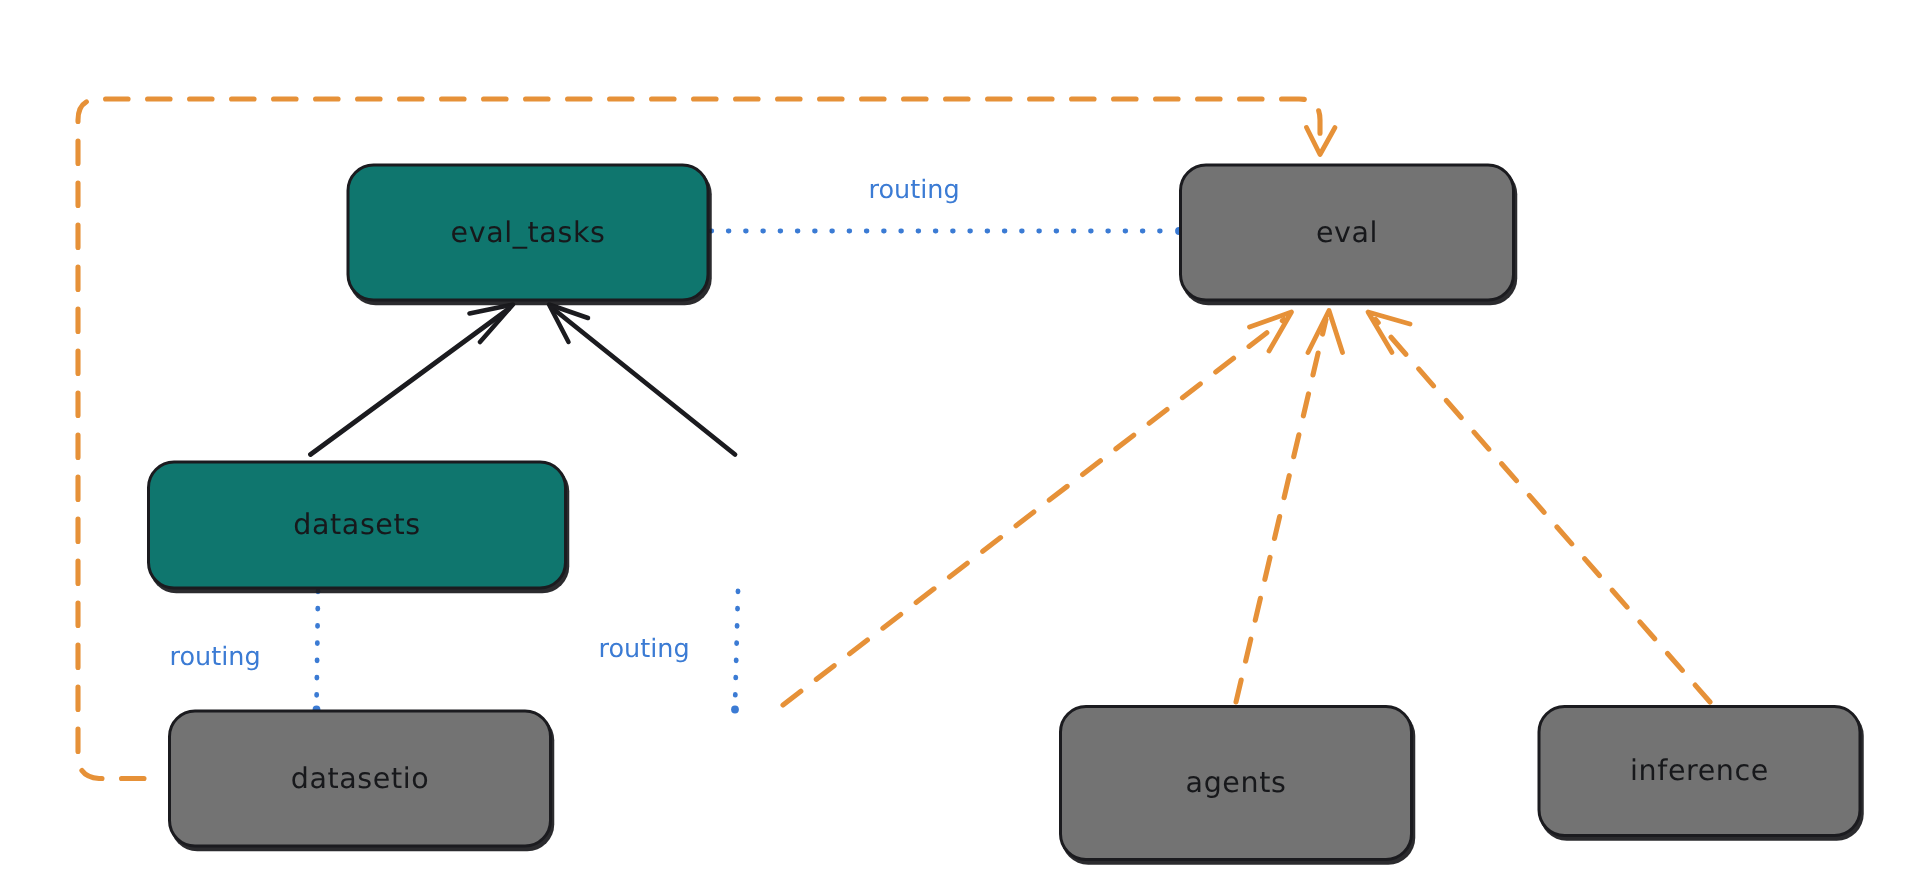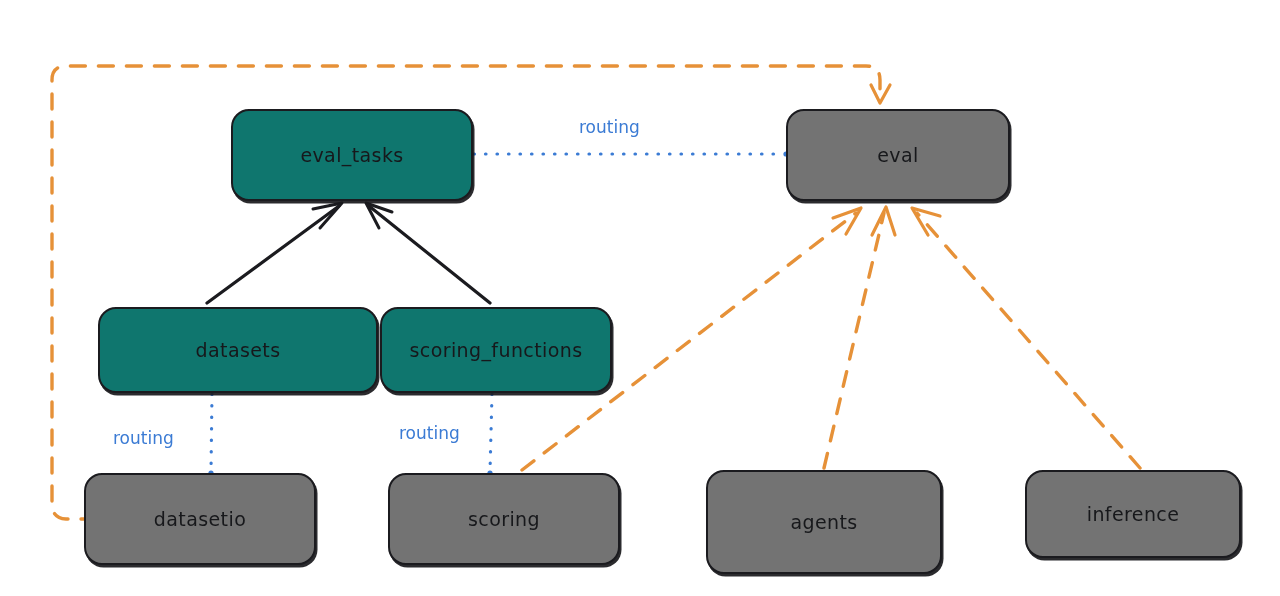--- a/index.html
+++ b/index.html
@@ -113,31 +113,25 @@
   </div>
 
   <div class="node green" style="left:786px; top:109px; width:224px; height:92px;">
     <span class="node-label">eval</span>
   </div>
 
   <div class="node blue" style="left:98px; top:307px; width:280px; height:86px;">
     <span class="node-label">datasets</span>
   </div>
 
-  <div class="node blue" style="left:380px; top:307px; width:232px; height:86px;">
-    <span class="node-label">scoring_functions</span>
-  </div>
 
-  <div class="node green" style="left:84px; top:473px; width:232px; height:92px;">
+  <div class="node green" style="left:112px; top:473px; width:256px; height:92px;">
     <span class="node-label">datasetio</span>
   </div>
 
-  <div class="node green" style="left:388px; top:473px; width:232px; height:92px;">
-    <span class="node-label">scoring</span>
-  </div>
 
   <div class="node green" style="left:706px; top:470px; width:236px; height:104px;">
     <span class="node-label">agents</span>
   </div>
 
   <div class="node green" style="left:1025px; top:470px; width:216px; height:88px;">
     <span class="node-label">inference</span>
   </div>
 
   <div class="edge-label" style="left:579px; top:117px;">routing</div>

